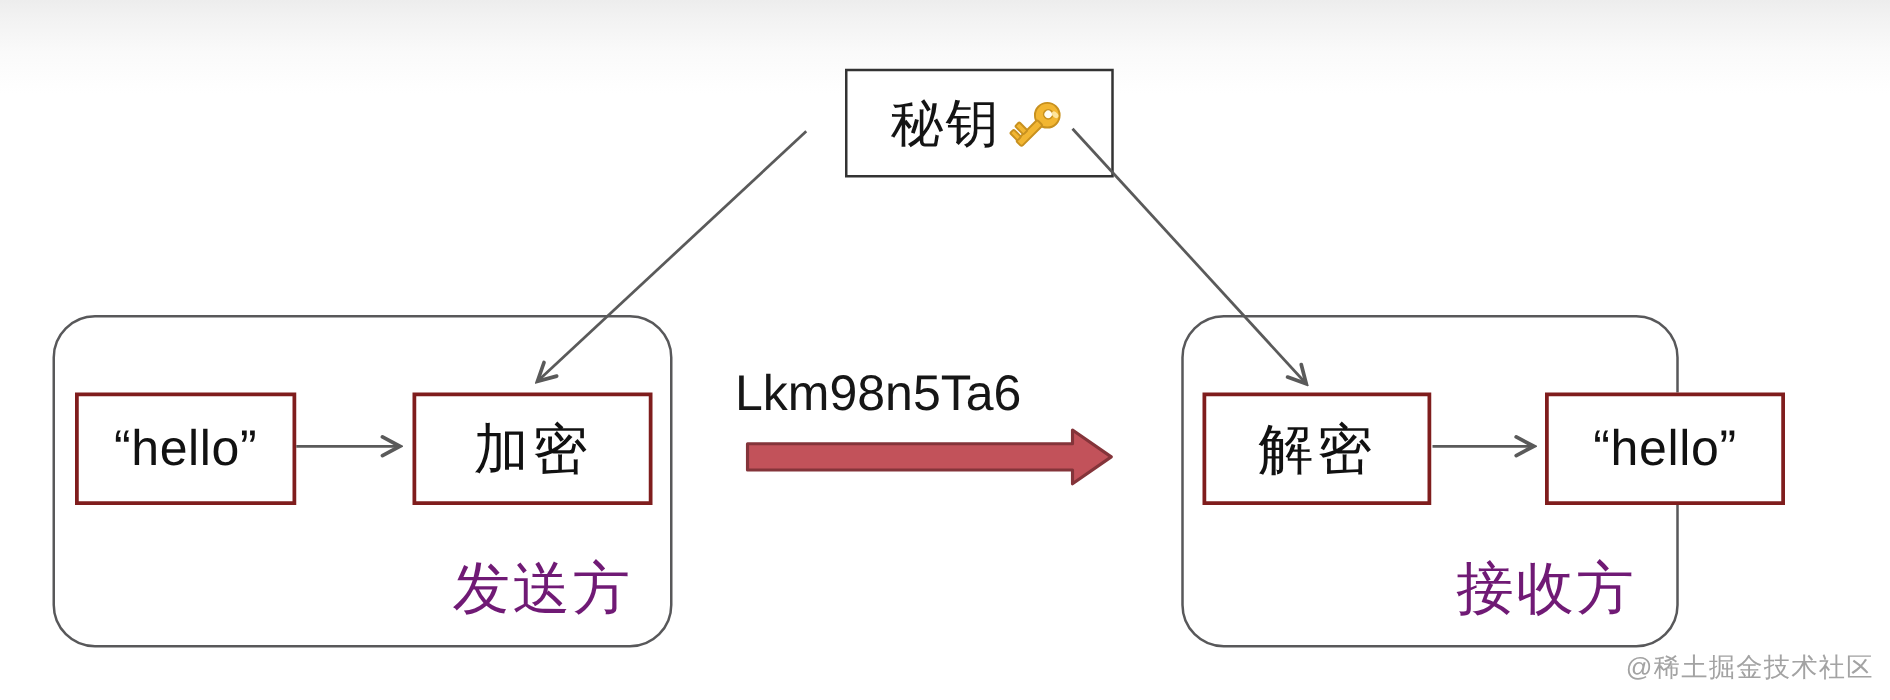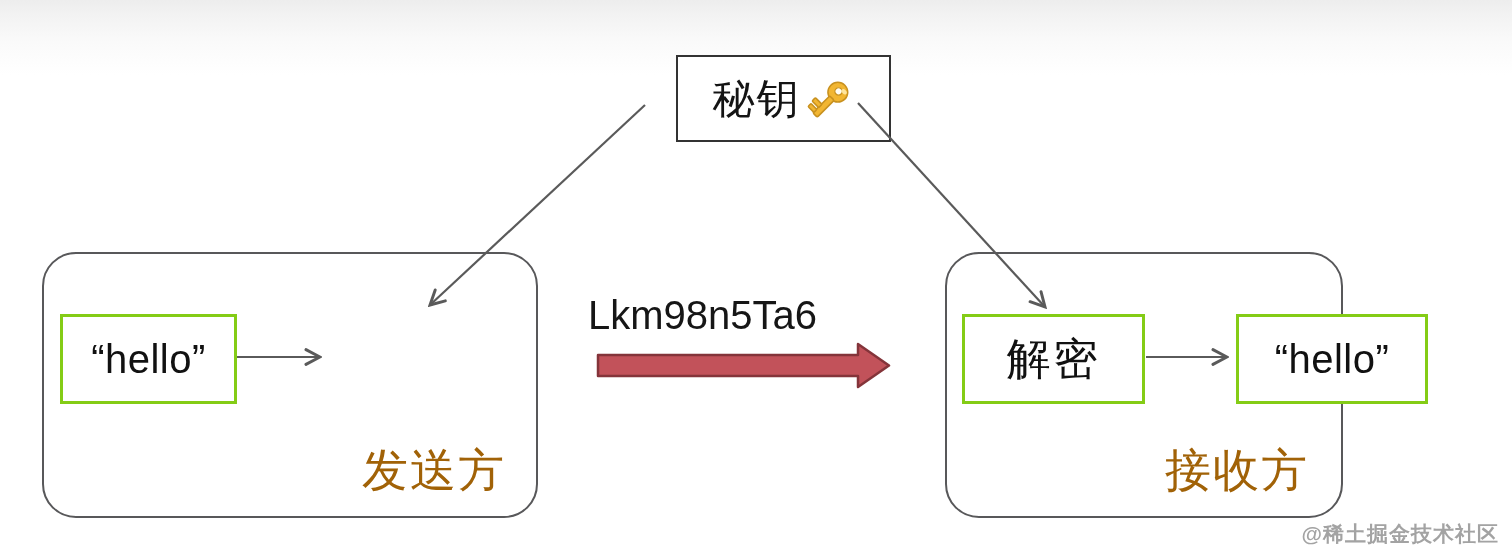--- a/index.html
+++ b/index.html
@@ -37,37 +37,37 @@
     background: #ffffff;
     z-index: 1;
   }
   .group.sender  { left: 42px;  top: 252px; width: 496px; height: 266px; }
   .group.receiver{ left: 945px; top: 252px; width: 398px; height: 266px; }
 
   
   .node {
     position: absolute;
     box-sizing: border-box;
-    border: 3px solid #84cc16;
+    border: 3px solid #7f1d1d;
     background: #ffffff;
     display: flex; align-items: center; justify-content: center;
     color: #111111;
   }
   .node.hello { font-size: 40px; letter-spacing: 0.5px; }
   .node.proc  { font-size: 44px; letter-spacing: 3px; }
 
   .sender .node.plain   { left: 16px;  top: 60px; width: 177px; height: 90px; }
   .sender .node.proc    { left: 286px; top: 60px; width: 192px; height: 90px; }
   .receiver .node.proc  { left: 15px;  top: 60px; width: 183px; height: 90px; }
   .receiver .node.plain { left: 289px; top: 60px; width: 192px; height: 90px; }
 
   .role {
     position: absolute;
     font-size: 46px;
-    color: #a16207;
+    color: #701a75;
     letter-spacing: 2px;
     white-space: nowrap;
   }
   .sender .role   { right: 30px; bottom: 14px; }
   .receiver .role { right: 32px; bottom: 14px; margin-top: 43px; }
 
   
   .cipher {
     position: absolute; left: 588px; top: 293px; width: 302px;
     text-align: left;
@@ -94,21 +94,20 @@
   .key-head   { stroke: #c8911f; stroke-width: 3; }
   .key-hole   { fill: #fffdf4; stroke: #c8911f; stroke-width: 2.5; }
   .key-shaft  { fill: #f2b632; stroke: #c8911f; stroke-width: 3; }
   .key-shine  { fill: #ffeaa8; opacity: 0.9; }
 
   .watermark {
     position: absolute; right: 13px; top: 520px;
     font-size: 21px; color: #a3a3a3; letter-spacing: 1px;
     white-space: nowrap;
     z-index: 2;
-    font-weight: bold;
   }
 </style>
 </head>
 <body>
 
 <div class="stage">
 
   <div class="key-box">
     <span class="label">秘钥</span>
     <svg width="52" height="54" viewBox="0 0 100 100">
@@ -119,20 +118,23 @@
         <rect class="key-shaft" x="29" y="78" width="16" height="8" rx="2"></rect>
         <circle class="key-hole" cx="50" cy="24" r="7"></circle>
         <ellipse class="key-shine" cx="58" cy="17" rx="6" ry="4"></ellipse>
       </g>
     </svg>
   </div>
 
   <div class="group sender">
     <div class="node hello plain">
       <span>“hello”</span>
+    </div>
+    <div class="node proc">
+      <span>加密</span>
     </div>
     <div class="role">发送方</div>
   </div>
 
   <div class="group receiver">
     <div class="node proc">
       <span>解密</span>
     </div>
     <div class="node hello plain">
       <span>“hello”</span>

